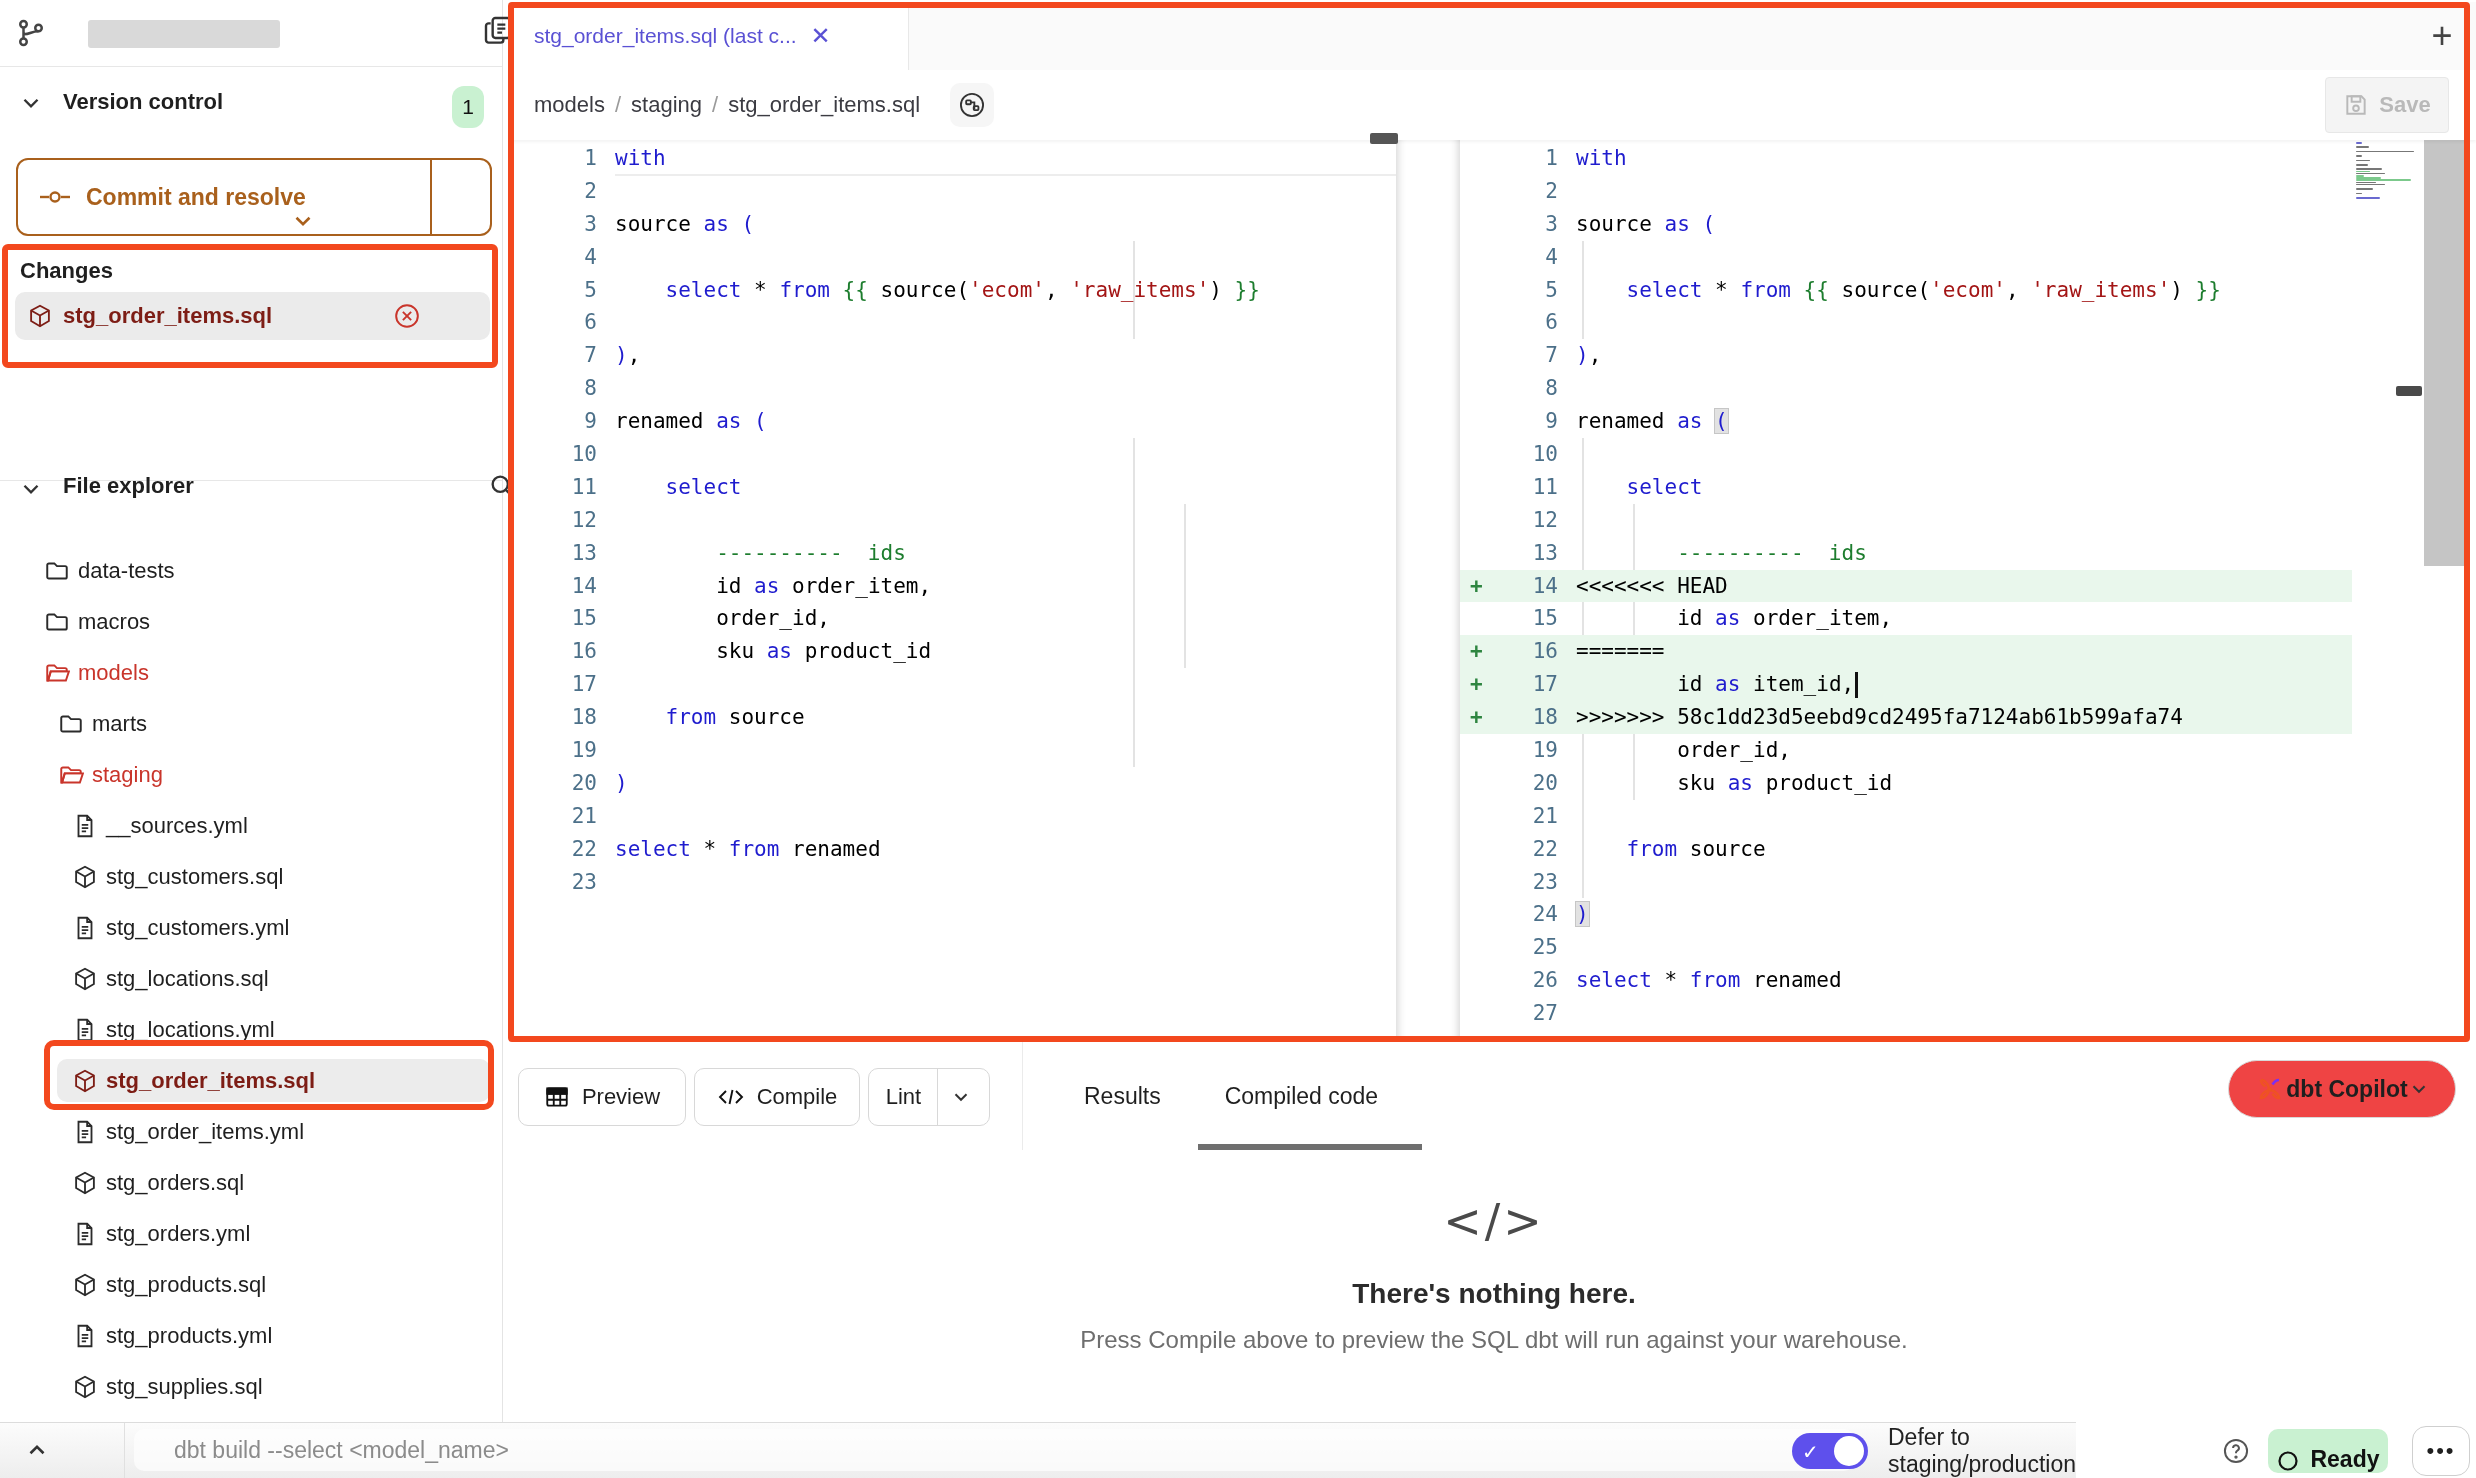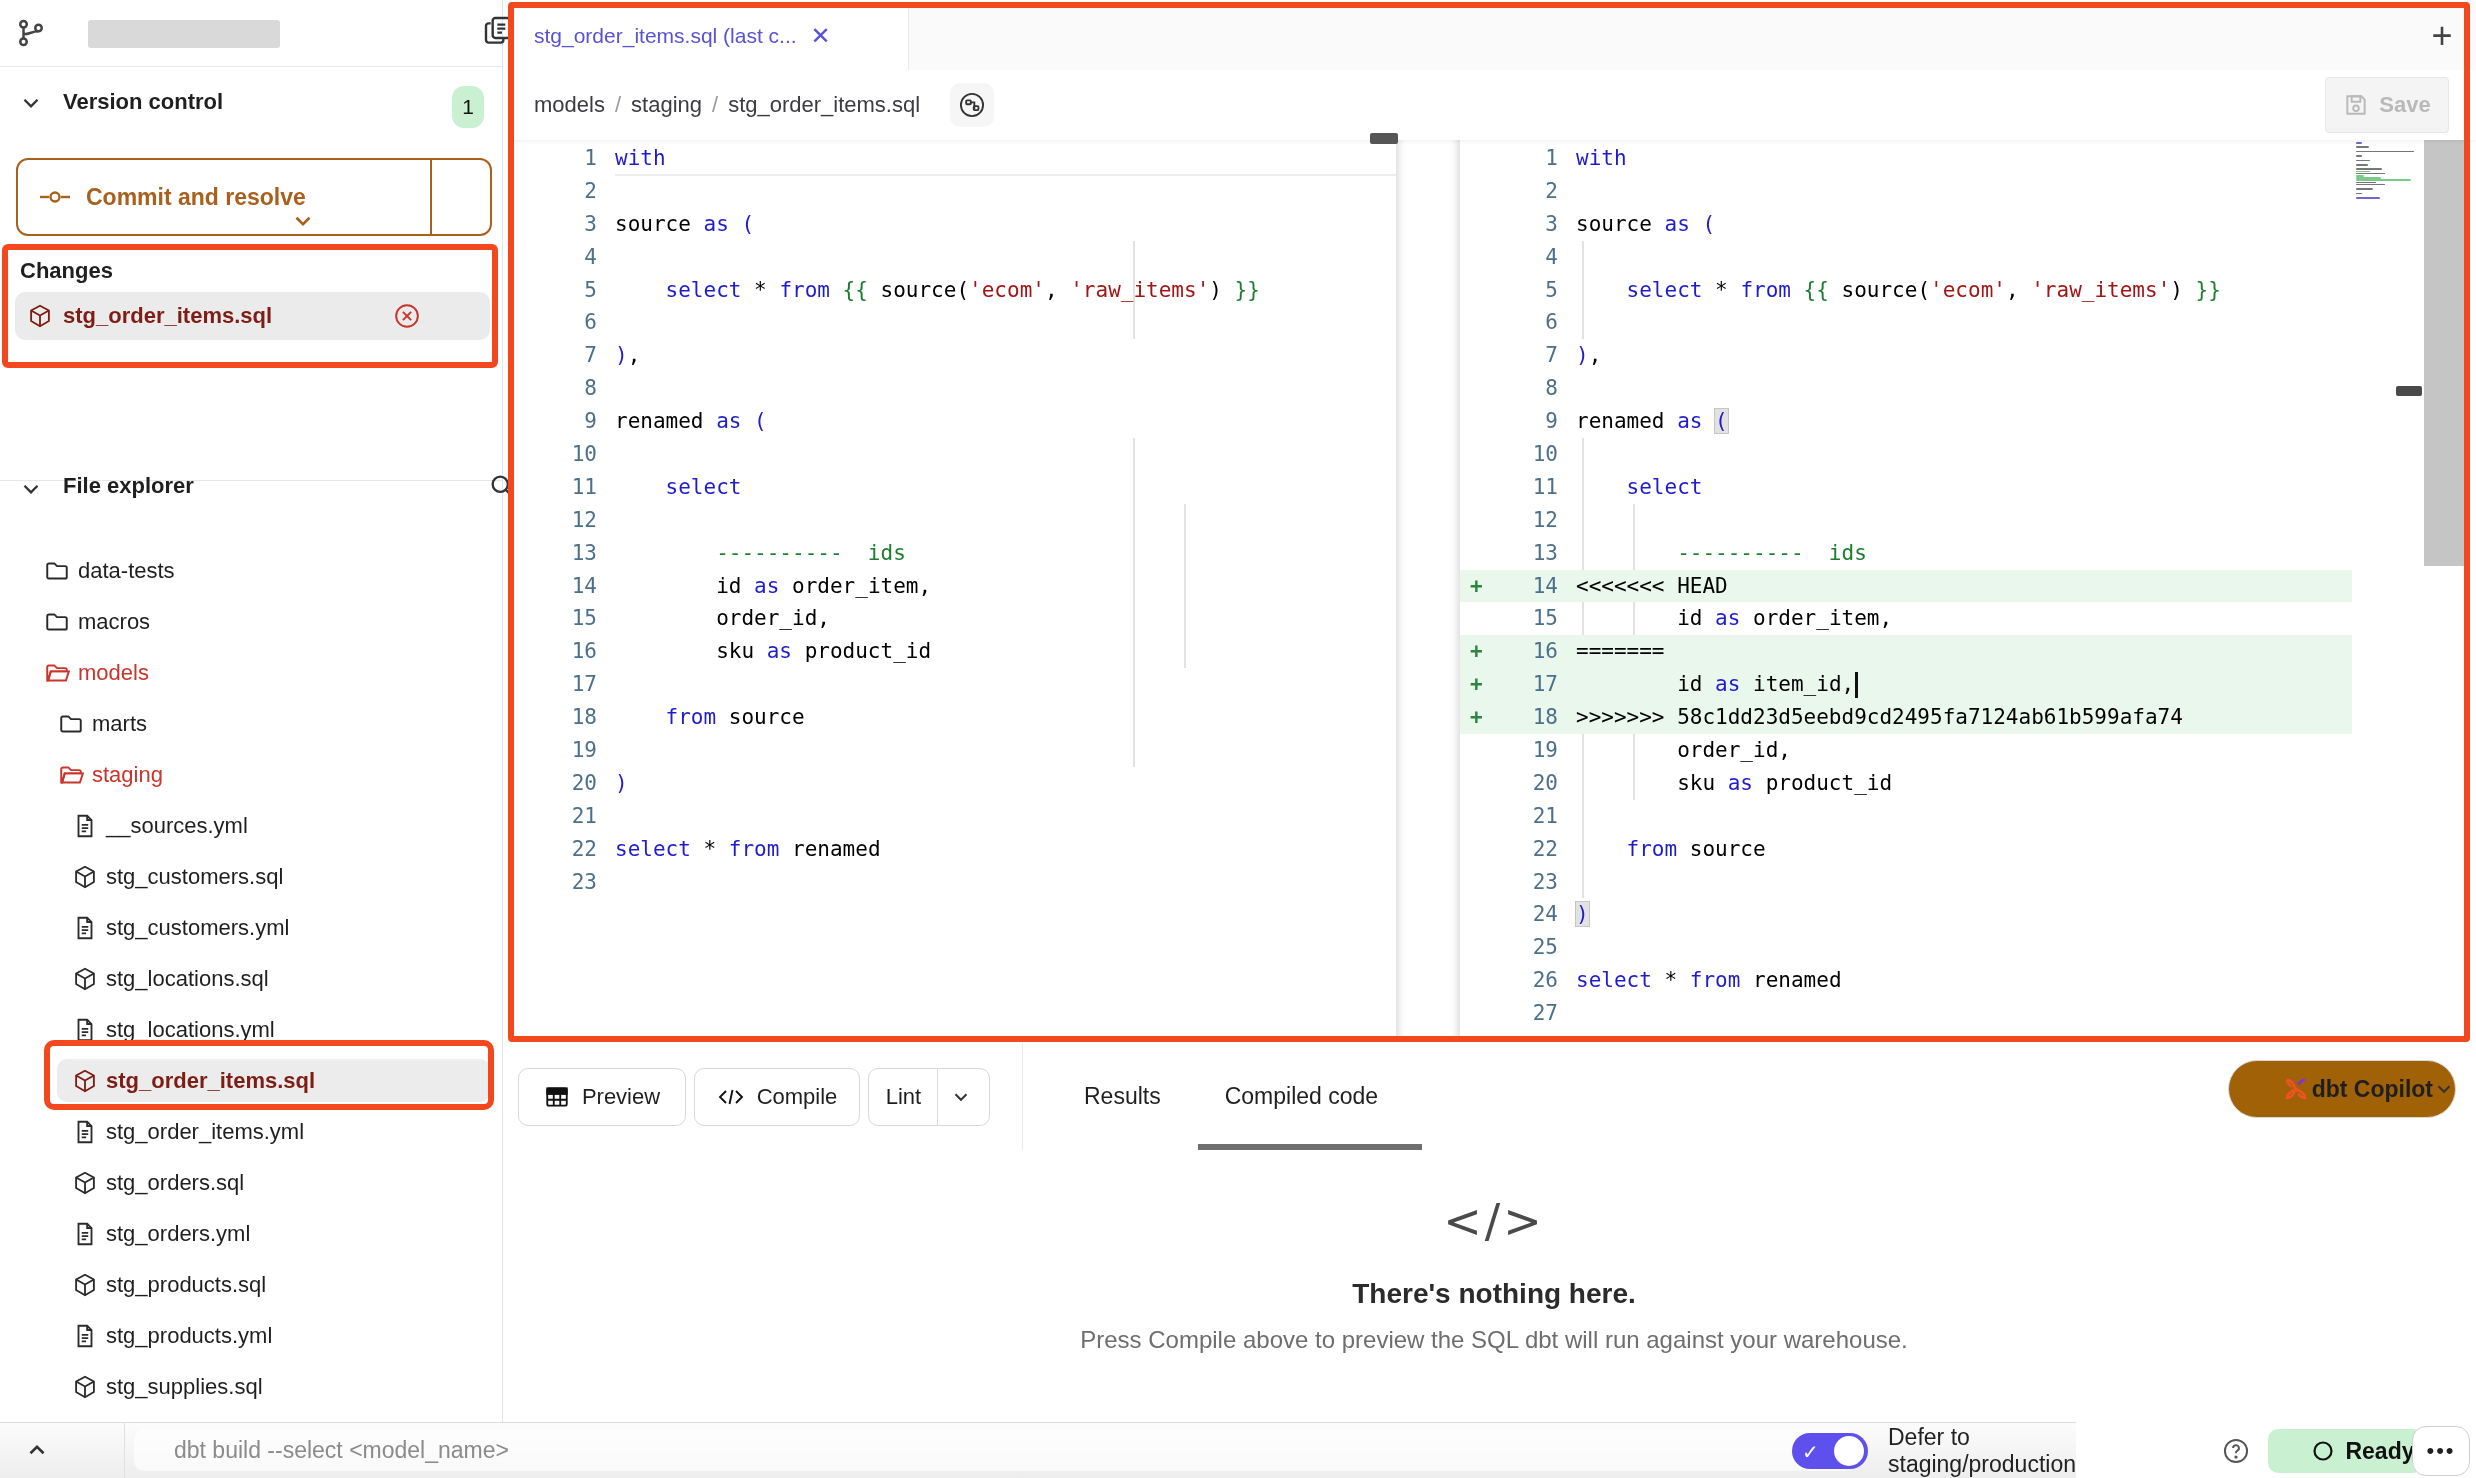--- a/index.html
+++ b/index.html
@@ -79,21 +79,21 @@
 
   
   .toolbar{position:absolute;left:512px;top:1042px;width:1964px;height:108px;background:#fff;border-bottom:1px solid #e4e4e4;}
   .tbtn{position:absolute;top:26px;height:58px;border:1.5px solid #d8d8d8;border-radius:10px;background:#fff;
         display:flex;align-items:center;justify-content:center;font-size:22px;font-weight:500;gap:12px;cursor:pointer;box-sizing:border-box;}
   .tb-sep{position:absolute;left:510px;top:0;height:108px;border-left:1px solid #ebebeb;}
   .rtabs{position:absolute;left:572px;top:0;height:108px;display:flex;align-items:center;gap:64px;font-size:23px;}
   .rtab{cursor:pointer;}
   .tab-underline{position:absolute;left:686px;top:102px;width:224px;height:6px;background:#6f6f6f;}
   .copilot{position:absolute;left:1716px;top:18px;width:228px;height:58px;border:1.5px solid #d8d8d8;border-radius:29px;
-        background:#a16207;display:flex;align-items:center;justify-content:flex-end;font-size:23px;font-weight:600;cursor:pointer;box-sizing:border-box;}
+        background:#ef4444;display:flex;align-items:center;justify-content:center;font-size:23px;font-weight:600;cursor:pointer;box-sizing:border-box;}
 
   
   .empty{position:absolute;left:512px;top:1150px;width:1964px;height:272px;background:#fff;text-align:center;}
   .empty .glyph{margin-top:44px;font-size:46px;color:#4a4a4a;letter-spacing:3px;font-family:"DejaVu Sans",sans-serif;}
   .empty .title{margin-top:30px;font-size:28px;font-weight:700;color:#2b2b2b;}
   .empty .sub{margin-top:16px;font-size:24px;color:#6e6e6e;}
 
   
   .statusbar{position:absolute;left:0;top:1422px;width:2076px;height:56px;border-top:1px solid #dcdcdc;
         background:linear-gradient(#fcfcfc,#ededed);}
@@ -101,21 +101,21 @@
   .cmd-input{position:absolute;left:134px;top:6px;width:1640px;height:42px;border:none;outline:none;
         background:rgba(255,255,255,.65);border-radius:10px;font-size:23px;color:#333;padding:0 40px;
         font-family:"Liberation Sans",sans-serif;}
   .cmd-input::placeholder{color:#8b8b8b;}
   .toggle{position:absolute;left:1792px;top:10px;width:76px;height:36px;border-radius:18px;background:#5e50ec;cursor:pointer;}
   .toggle .check{position:absolute;left:10px;top:7px;color:#fff;font-size:20px;}
   .toggle .knob{position:absolute;right:4px;top:3px;width:30px;height:30px;border-radius:50%;background:#fff;}
   .defer-lbl{position:absolute;left:1888px;top:0;height:56px;display:flex;align-items:center;font-size:23px;color:#222;}
   .help{position:absolute;left:2222px;top:14px;width:28px;height:28px;}
   .ready{position:absolute;left:2268px;top:6px;width:120px;height:44px;background:#c9f1d1;border-radius:10px;
-        display:flex;align-items:center;justify-content:center;gap:10px;font-size:23px;font-weight:600;color:#111;padding-left:35px;}
+        display:flex;align-items:flex-end;justify-content:center;gap:10px;font-size:23px;font-weight:600;color:#111;}
   .dots{position:absolute;left:2412px;top:3px;width:58px;height:50px;background:#fff;border:1.5px solid #cfcfcf;
         border-radius:14px;display:flex;align-items:center;justify-content:center;font-size:22px;letter-spacing:2px;cursor:pointer;box-sizing:border-box;}
 
   
   .anno{position:absolute;border:6px solid #f3481e;pointer-events:none;z-index:50;box-sizing:border-box;}
 </style>
 </head>
 <body>
 
 <div class="app">

